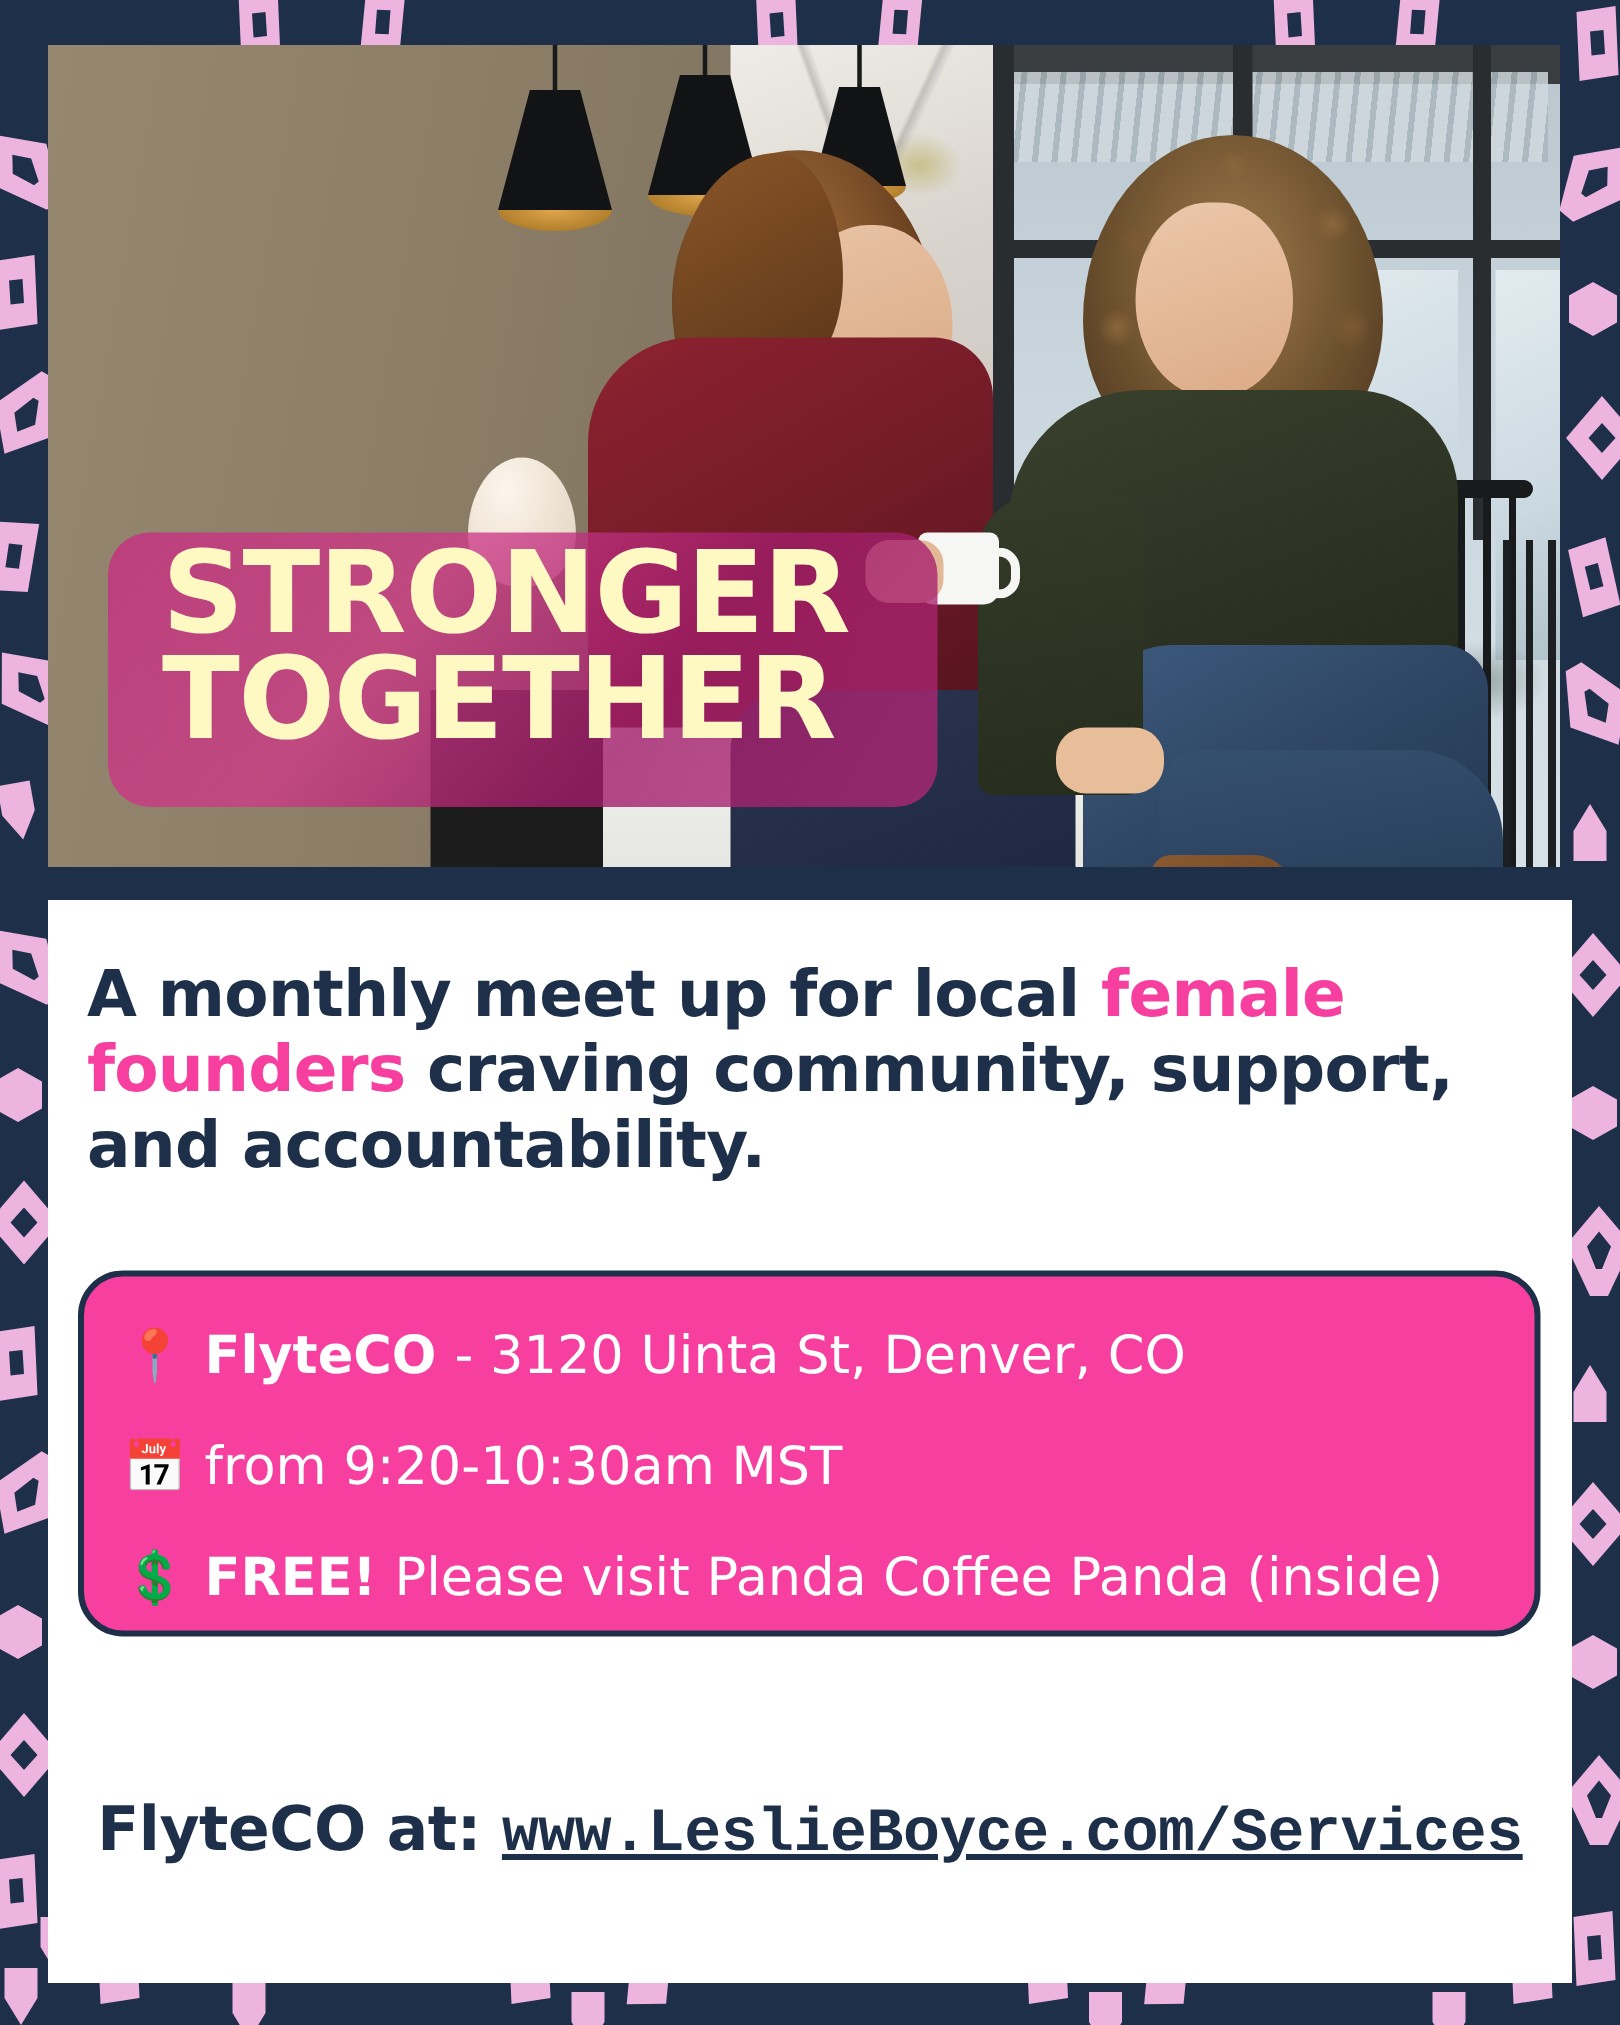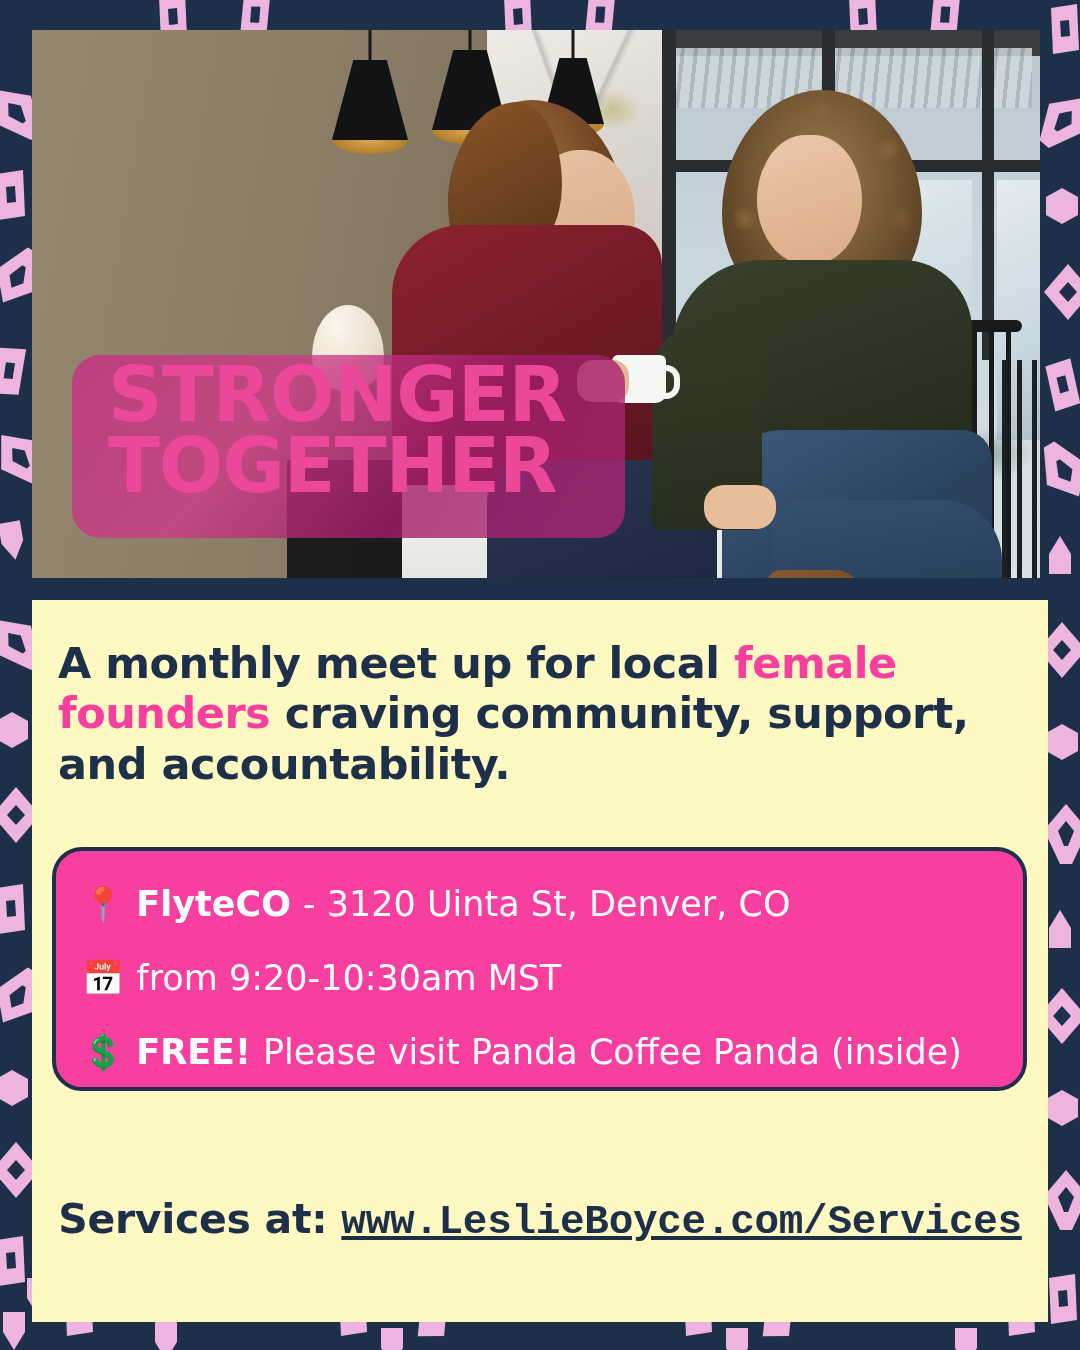--- a/index.html
+++ b/index.html
@@ -143,33 +143,33 @@
        rgba(197,48,128,.82) 0%,
        rgba(206,58,135,.78) 35%,
        rgba(160,28,105,.80) 65%,
        rgba(176,40,118,.78) 100%);
     border-radius:28px;
     z-index:4;
   }
   .title-text{
     position:absolute;left:108px;top:360px;width:600px;
     z-index:5;
-    color:#ec4899;
+    color:#fef9c3;
     font-family:"DejaVu Sans", sans-serif;
     font-weight:bold;
     font-size:76px;
     line-height:.93;
     letter-spacing:-1px;
   }
   .title-text .l2{ display:block; }
 
   
   .card{
     position:absolute;left:32px;top:600px;width:1016px;height:722px;
-    background:#fef9c3;
+    background:#ffffff;
     z-index:3;
   }
 
   .headline{
     position:absolute;left:26px;top:38px;width:970px;
     font-family:"DejaVu Sans", sans-serif;
     font-weight:bold;
     font-size:43px;
     line-height:1.17;
     color:#1e3049;
@@ -384,16 +384,16 @@
 
     <div class="detail-row r3">
       <span class="emoji">💲</span>
       <b>FREE!</b>
       <span> Please visit Panda Coffee Panda (inside)</span>
     </div>
 
   </div>
 
   <div class="register">
-    <span>Services at: </span><span class="link">www.LeslieBoyce.com/Services</span>
+    <span>FlyteCO at: </span><span class="link">www.LeslieBoyce.com/Services</span>
   </div>
 
 </div>
 
 </body></html>

